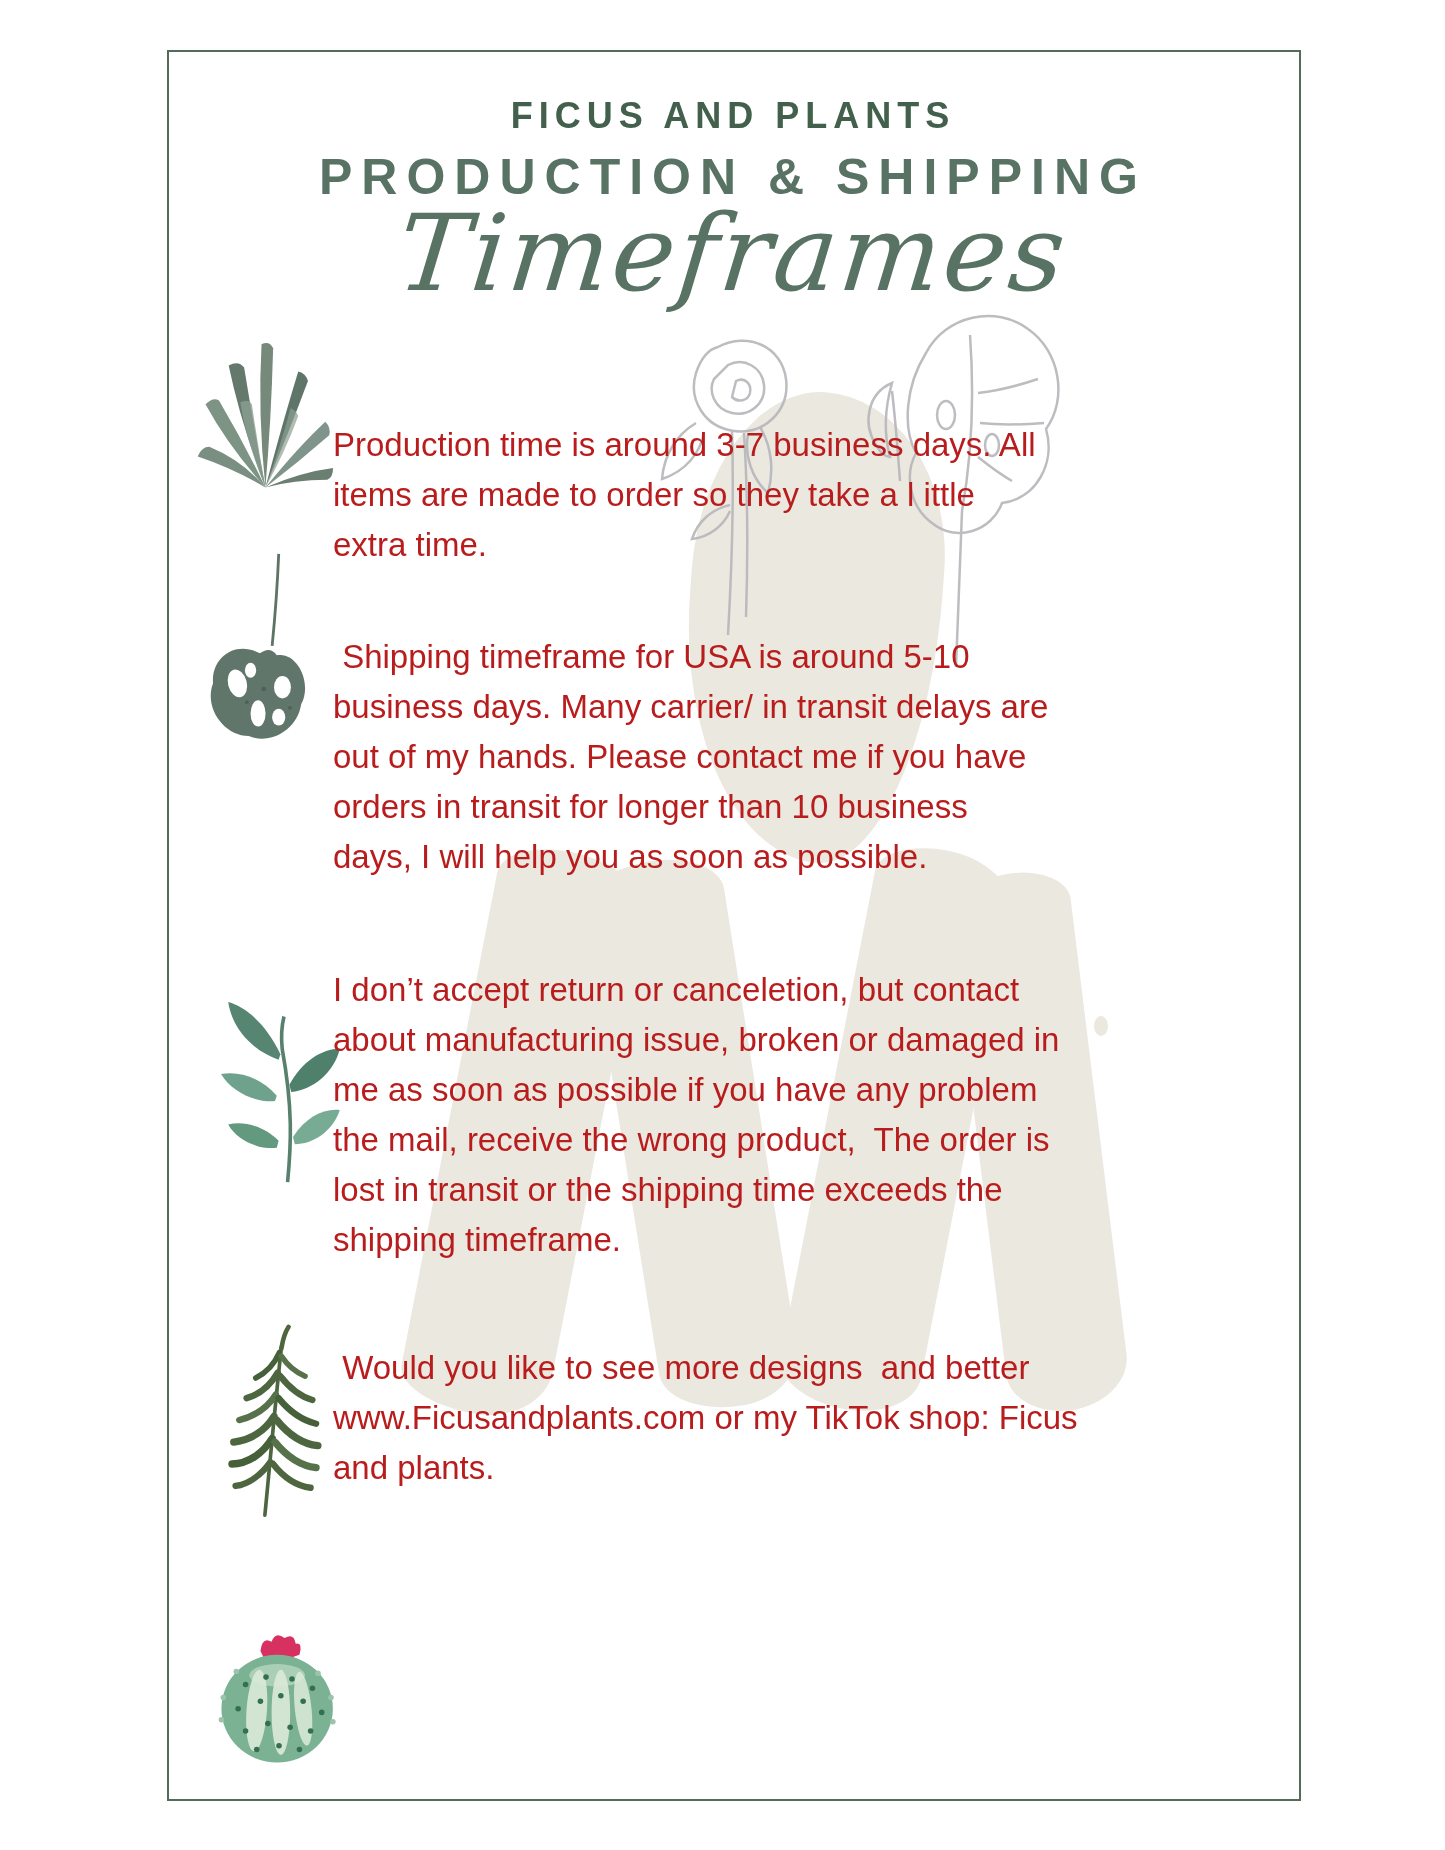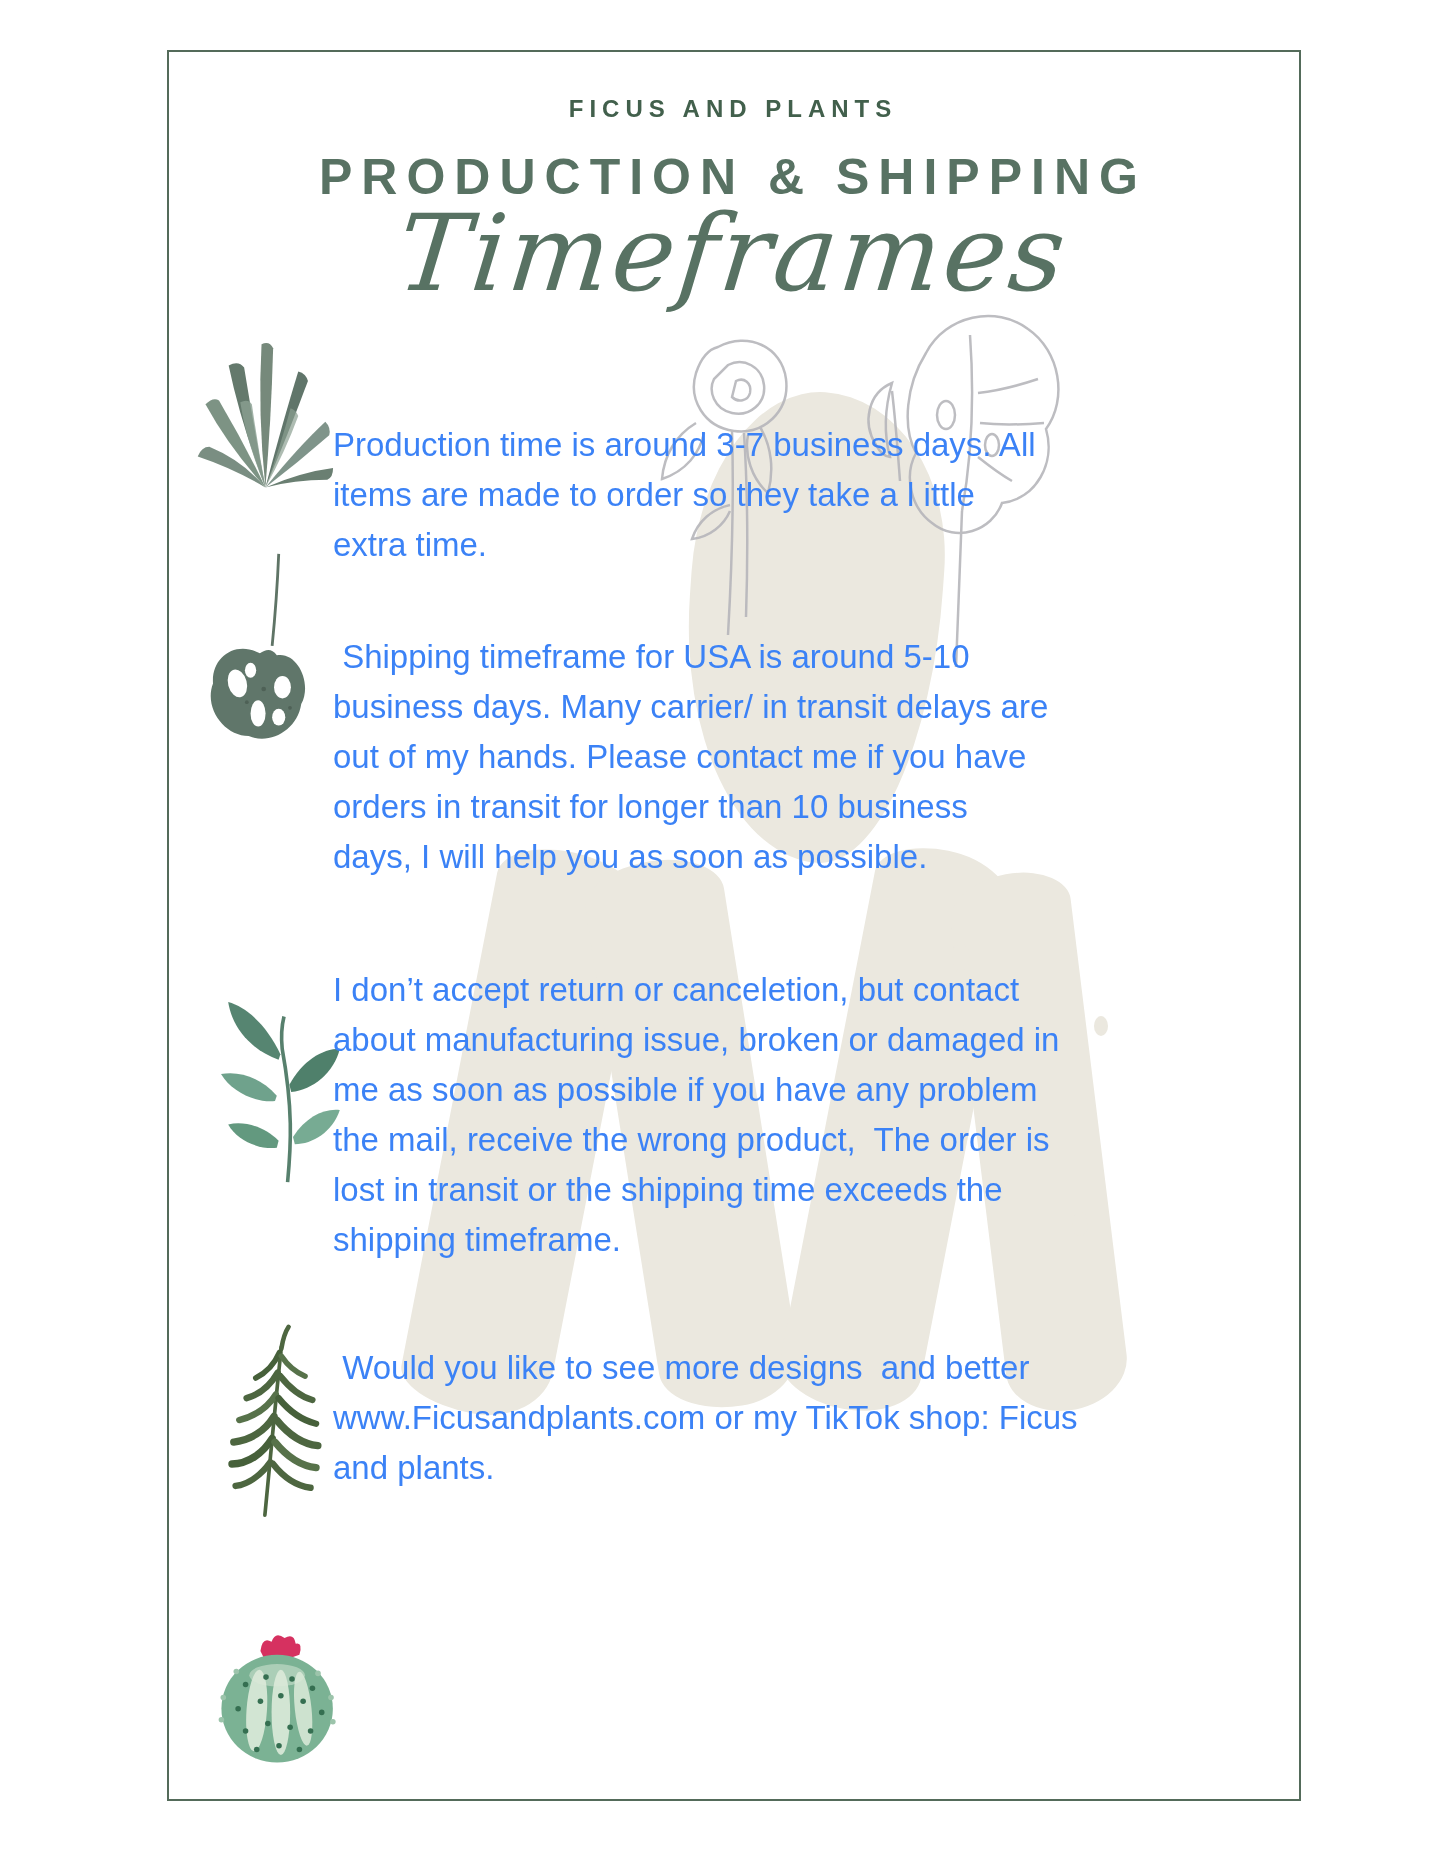--- a/index.html
+++ b/index.html
@@ -2,21 +2,21 @@
 <html><head>
 <meta charset="utf-8">
 <style>
   html,body{margin:0;padding:0;background:#ffffff;}
   .page{position:relative;width:1445px;height:1850px;background:#ffffff;overflow:hidden;
         font-family:"Liberation Sans",sans-serif;}
   .frame{position:absolute;left:167px;top:50px;width:1130px;height:1747px;
          border:2px solid #546b5a;z-index:3;pointer-events:none;}
   
   .hwrap{position:absolute;left:167px;width:1132px;text-align:center;z-index:2;}
-  .brand{top:95px;font-weight:bold;font-size:24px;letter-spacing:6px;color:#42604c;}
+  .brand{top:95px;font-weight:bold;font-size:36px;letter-spacing:6px;color:#42604c;}
   .title{top:148px;font-size:50px;font-weight:700;letter-spacing:9px;color:#587263;}
   .script{top:192px;font-family:"DejaVu Serif",serif;font-style:italic;font-weight:400;
           font-size:106px;letter-spacing:3px;color:#587263;transform:skewX(-6deg);}
   
   .wash{position:absolute;background:#ebe8df;z-index:0;}
   .wash-top{left:688px;top:392px;width:252px;height:470px;transform:rotate(4deg);
             border-radius:48% 52% 42% 58%/40% 36% 60% 55%;}
   .wash-s1{left:448px;top:848px;width:150px;height:570px;transform:rotate(11deg);
            border-radius:45% 55% 48% 52%/6% 8% 10% 6%;}
   .wash-s2{left:622px;top:858px;width:140px;height:552px;transform:rotate(-9deg);
@@ -27,21 +27,21 @@
            border-radius:55% 45% 52% 48%/8% 6% 9% 8%;}
   .speck{border-radius:50%;}
   .sp1{left:952px;top:944px;width:18px;height:26px;}
   .sp2{left:1094px;top:1016px;width:14px;height:20px;}
   .sp3{left:1072px;top:1212px;width:16px;height:24px;}
   .sketch{position:absolute;left:640px;top:295px;width:440px;height:400px;z-index:1;}
   .wmtext{position:absolute;left:592px;top:584px;z-index:1;color:#c4c4c9;font-size:52px;
           font-weight:400;letter-spacing:3px;white-space:pre;opacity:.92;}
   .wmtext span{display:inline-block;transform:scale(.98,1.45);transform-origin:top left;}
   
-  .para{position:absolute;left:333px;z-index:2;color:#3b82f6;font-size:33px;}
+  .para{position:absolute;left:333px;z-index:2;color:#b91c1c;font-size:33px;}
   .para .line{height:50px;line-height:50px;white-space:pre;}
   .p1{top:420px}.p2{top:632px}.p3{top:965px}.p4{top:1343px}
   
   .ill{position:absolute;z-index:2;}
   .ill-agave{left:190px;top:330px;width:145px;height:165px;}
   .ill-monstera{left:198px;top:548px;width:122px;height:252px;}
   .ill-branch{left:212px;top:982px;width:135px;height:212px;}
   .ill-frond{left:210px;top:1322px;width:128px;height:198px;}
   .ill-cactus{left:214px;top:1628px;width:130px;height:140px;}
   

